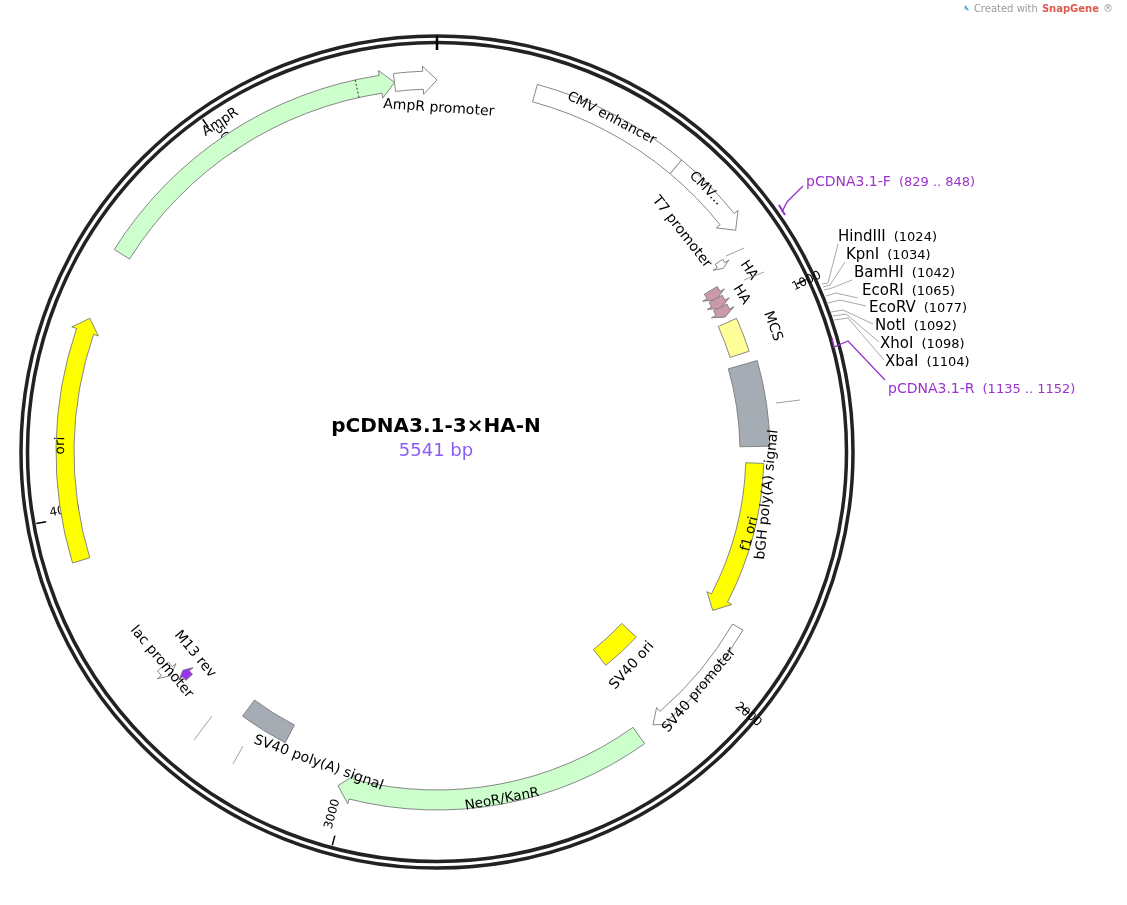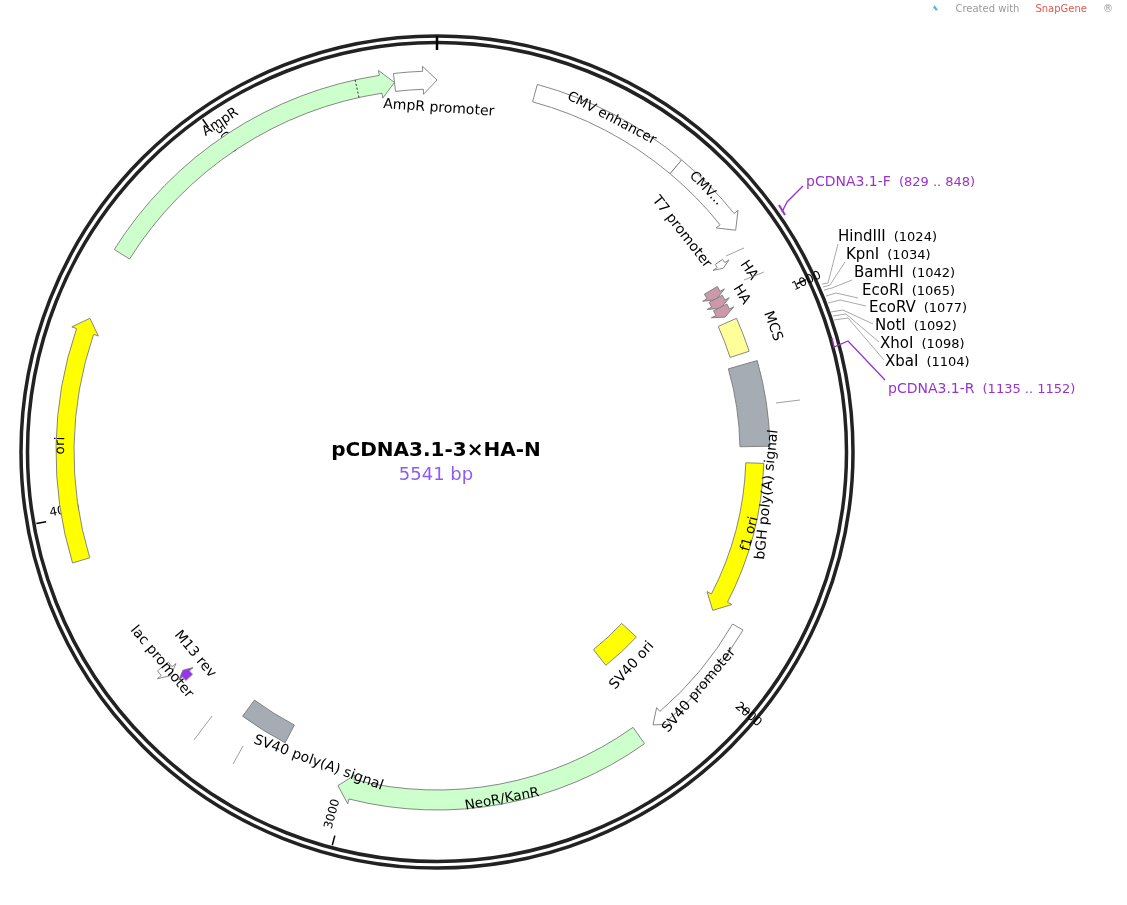--- a/index.html
+++ b/index.html
@@ -1,21 +1,21 @@
 <!DOCTYPE html>
 <html><head>
 <meta charset="utf-8">
 <style>
   html,body{margin:0;padding:0;background:#fff;}
   body{width:1127px;height:905px;position:relative;overflow:hidden;font-family:"DejaVu Sans","Liberation Sans",sans-serif;}
   #map{position:absolute;left:0;top:0;}
-  .credit{position:absolute;right:14px;top:3px;font-size:10px;color:#9a9a9a;font-family:"DejaVu Sans",sans-serif;display:flex;align-items:center;gap:16px;}
-  .credit .brand{color:#e05a4c;}
+  .credit{position:absolute;right:14px;top:3px;font-size:10px;color:#9a9a9a;font-family:"DejaVu Sans",sans-serif;display:flex;align-items:center;gap:4px;}
+  .credit .brand{color:#e05a4c;font-weight:bold;}
   .credit .logo{width:9px;height:10px;}
-  .title-block{position:absolute;left:286px;top:436px;width:300px;text-align:center;}
+  .title-block{position:absolute;left:286px;top:412px;width:300px;text-align:center;}
   .title-block .name{font-size:20px;font-weight:bold;color:#000;line-height:26px;}
   .title-block .len{font-size:18px;color:#8b5cf6;line-height:24px;}
   svg text{font-family:"DejaVu Sans","Liberation Sans",sans-serif;}
 </style>
 </head>
 <body>
 
 <div class="credit">
   <svg class="logo" viewBox="0 0 10 11">
       <path d="M1 10 L5 1 L9 7 L6 7 L4 4 Z" fill="#4fb3e8"></path>

